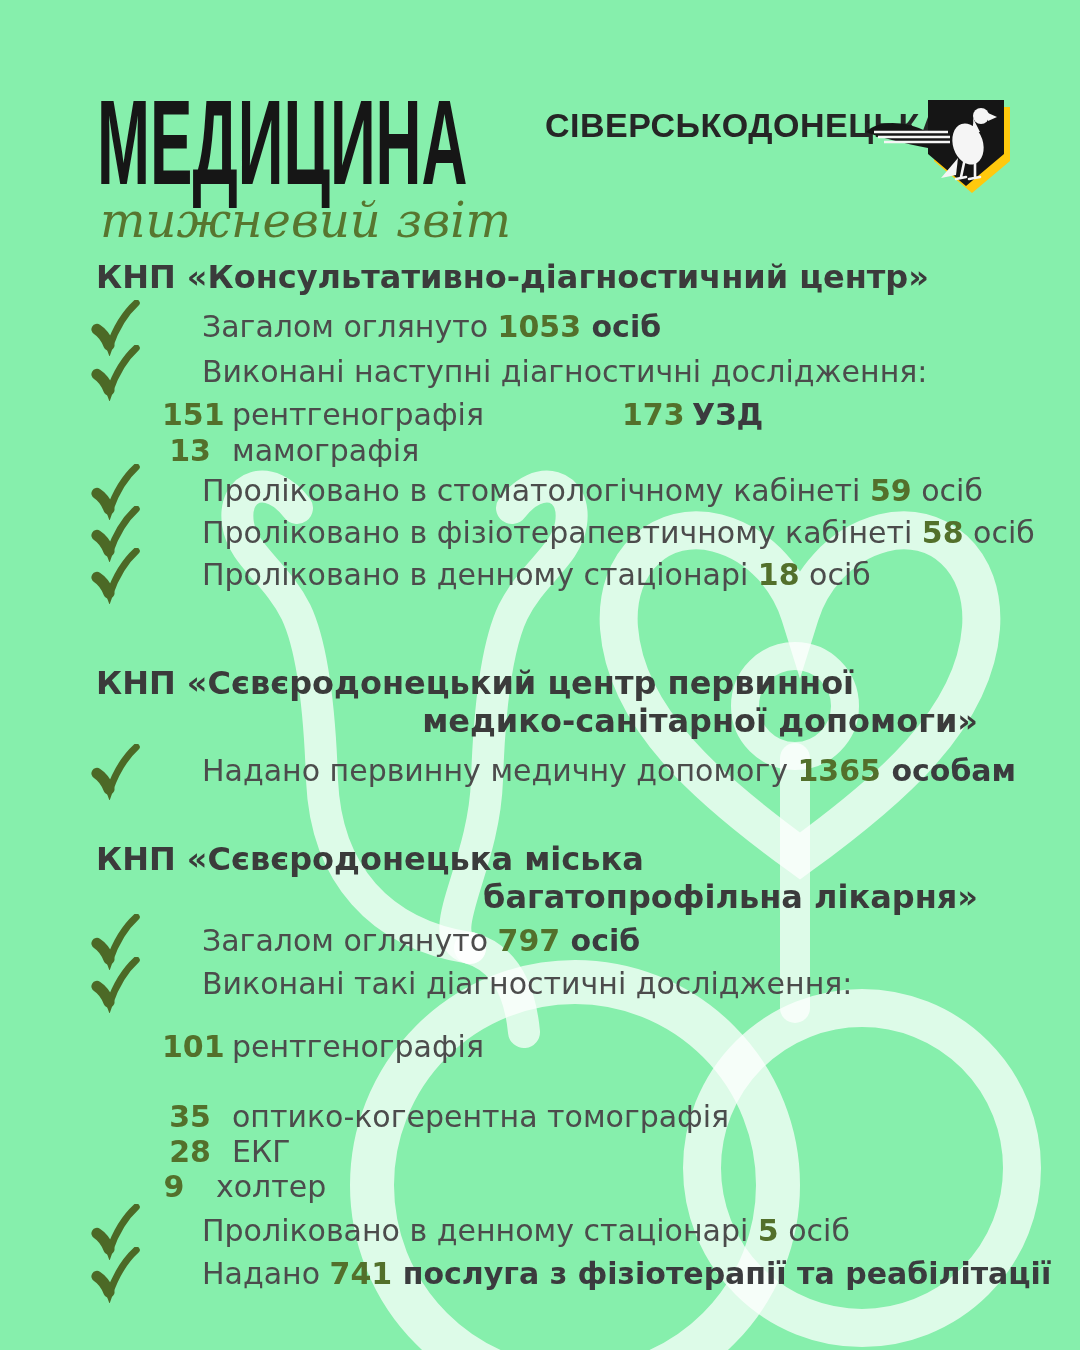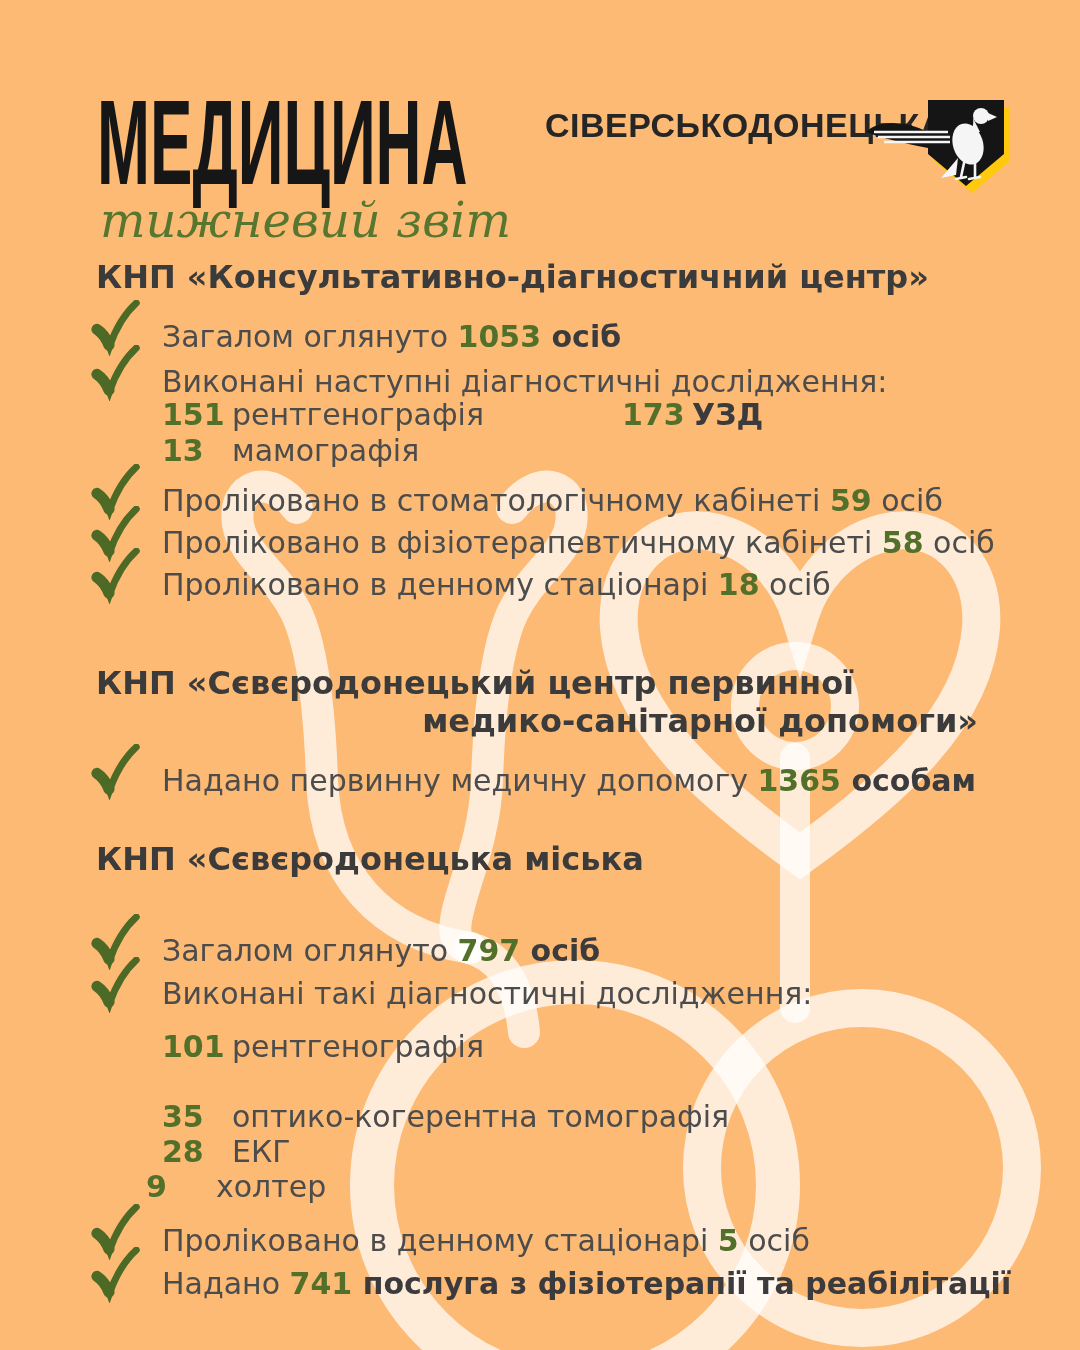--- a/index.html
+++ b/index.html
@@ -1,16 +1,16 @@
 <!DOCTYPE html>
 <html><head>
 <meta charset="utf-8">
 <style>
   html,body{margin:0;padding:0;background:#bfbfbf;}
-  .canvas{position:relative;width:1080px;height:1350px;background:#fdba74;overflow:hidden;
+  .canvas{position:relative;width:1080px;height:1350px;background:#86efac;overflow:hidden;
           font-family:"DejaVu Sans",sans-serif;}
   .wm{position:absolute;left:0;top:0;width:1080px;height:1350px;z-index:0;}
   .layer{position:absolute;left:0;top:0;width:1080px;height:1350px;z-index:1;}
 
   
   .title{position:absolute;left:97px;top:82px;font-family:"Liberation Sans",sans-serif;
          font-weight:bold;font-size:120px;line-height:1;color:#161616;
          transform:scaleX(.53);transform-origin:left top;white-space:nowrap;}
   .subtitle{position:absolute;left:100px;top:192px;font-family:"DejaVu Serif",serif;
             font-style:italic;font-size:48px;color:#57762f;white-space:nowrap;}
@@ -18,27 +18,27 @@
   .orgname{font-family:"Liberation Sans",sans-serif;font-weight:bold;font-size:34px;
            color:#262626;letter-spacing:.5px;white-space:nowrap;}
   .orgtag{margin-top:6px;font-family:"Liberation Sans",sans-serif;font-weight:bold;
           font-size:16px;color:#2e2e2e;letter-spacing:1px;white-space:nowrap;}
   .emblem{position:absolute;left:838px;top:92px;width:182px;height:112px;}
 
   
   .heading{position:absolute;left:96px;font-weight:bold;font-size:32px;color:#3b3b3b;
            white-space:nowrap;}
   .heading.r2a{left:auto;right:102px;}
-  .row{position:absolute;left:90px;display:flex;align-items:flex-end;}
+  .row{position:absolute;left:90px;display:flex;align-items:flex-start;gap:40px;}
   .check{width:50px;height:56px;flex:0 0 auto;margin-top:-8px;}
   .rtext{margin-left:22px;font-size:30px;line-height:38px;color:#4c4c4c;white-space:nowrap;}
   .num{color:#53702b;font-weight:bold;}
   .bd{color:#3b3b3e;font-weight:bold;}
   .subrow{position:absolute;font-size:30px;line-height:38px;color:#4c4c4c;white-space:nowrap;}
-  .subnum{display:inline-block;width:56px;text-align:left;margin-right:14px;
+  .subnum{display:inline-block;width:56px;text-align:center;margin-right:14px;
           color:#53702b;font-weight:bold;}
 </style>
 </head>
 <body>
 
 <div class="canvas">
 
   <svg class="wm" viewBox="0 0 1080 1350" aria-hidden="true">
     <g fill="none" stroke="#ffffff" stroke-opacity="0.72" stroke-linecap="round">
       <path stroke-width="32" d="M 297 508 C 270 472 232 484 238 524 C 243 556 276 572 296 612 C 314 650 320 720 322 780 C 326 874 380 934 470 948"></path>
@@ -141,20 +141,21 @@
 
     <div class="row" style="top:752px">
       <svg class="check" viewBox="0 0 54 60">
           <path d="M7 31 C13 35 18 42 21 50 C28 30 39 13 50 3" fill="none" stroke="#4c6926" stroke-width="7.5" stroke-linecap="round"></path>
           <path d="M7.5 31.5 C13 35 17.5 41 20.5 48.5" fill="none" stroke="#4c6926" stroke-width="12" stroke-linecap="round"></path>
         </svg>
       <div class="rtext"><span>Надано первинну медичну допомогу </span><span class="num">1365</span><span class="bd"> особам</span></div>
     </div>
 
     <div class="heading" style="top:840px">КНП «Сєвєродонецька міська</div>
+    <div class="heading r2a" style="top:878px">багатопрофільна лікарня»</div>
 
     <div class="row" style="top:922px">
       <svg class="check" viewBox="0 0 54 60">
           <path d="M7 31 C13 35 18 42 21 50 C28 30 39 13 50 3" fill="none" stroke="#4c6926" stroke-width="7.5" stroke-linecap="round"></path>
           <path d="M7.5 31.5 C13 35 17.5 41 20.5 48.5" fill="none" stroke="#4c6926" stroke-width="12" stroke-linecap="round"></path>
         </svg>
       <div class="rtext"><span>Загалом оглянуто </span><span class="num">797</span><span class="bd"> осіб</span></div>
     </div>
 
     <div class="row" style="top:965px">

